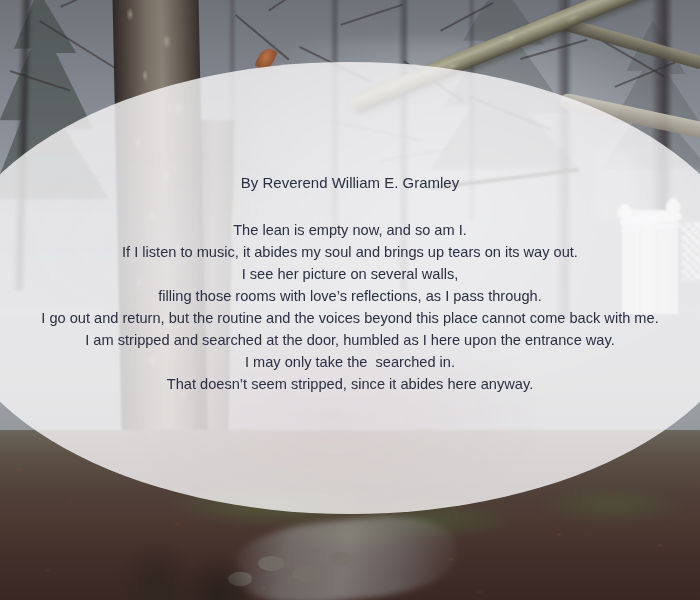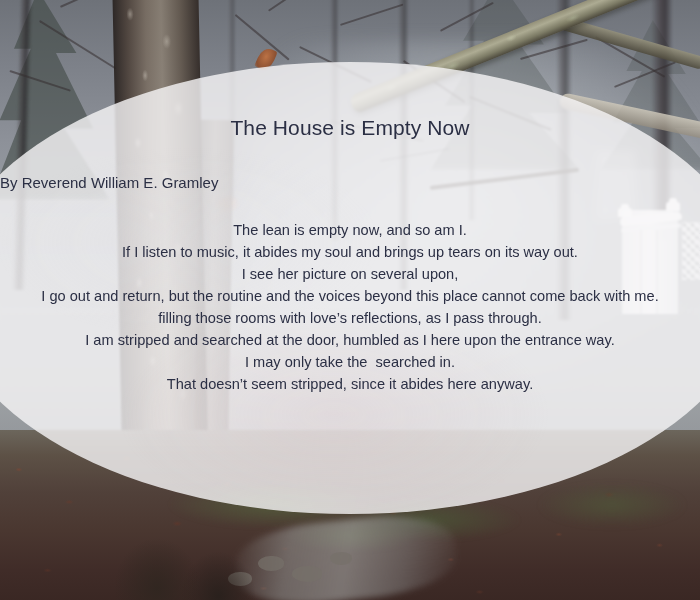--- a/index.html
+++ b/index.html
@@ -380,20 +380,21 @@
     left: 0; right: 0; top: 116px;
     text-align: center;
     font-size: 21px;
     font-weight: 400;
     letter-spacing: .1px;
     color: #2b2f44;
   }
   .poem-author {
     position: absolute;
     left: 0; right: 0; top: 174px;
+    text-align: center;
     font-size: 15px;
     font-weight: 400;
     color: #2b2f44;
   }
   .poem-body {
     position: absolute;
     left: 20px; right: 20px; top: 219px;
     text-align: center;
     font-size: 14.6px;
     line-height: 22px;
@@ -473,27 +474,26 @@
     <div class="stone" style="left:330px;top:552px;width:22px;height:13px;"></div>
     <div class="stone" style="left:228px;top:572px;width:24px;height:14px;"></div>
     <div class="root-flare"></div>
 
   </div>
 
   <div class="veil"></div>
   <div class="veil-tint"></div>
 
   <div class="text-layer">
-    <div class="poem-title">The House is Empty Now</div>
     <div class="poem-author">By Reverend William E. Gramley</div>
     <div class="poem-body">
       <span class="poem-line">The lean is empty now, and so am I.</span>
       <span class="poem-line">If I listen to music, it abides my soul and brings up tears on its way out.</span>
-      <span class="poem-line">I see her picture on several upon,</span>
+      <span class="poem-line">I see her picture on several walls,</span>
+      <span class="poem-line">filling those rooms with love’s reflections, as I pass through.</span>
       <span class="poem-line">I go out and return, but the routine and the voices beyond this place cannot come back with me.</span>
-      <span class="poem-line">filling those rooms with love’s reflections, as I pass through.</span>
       <span class="poem-line">I am stripped and searched at the door, humbled as I here upon the entrance way.</span>
       <span class="poem-line">I may only take the  searched in.</span>
       <span class="poem-line">That doesn’t seem stripped, since it abides here anyway.</span>
     </div>
   </div>
 
 </div>
 
 </body></html>

